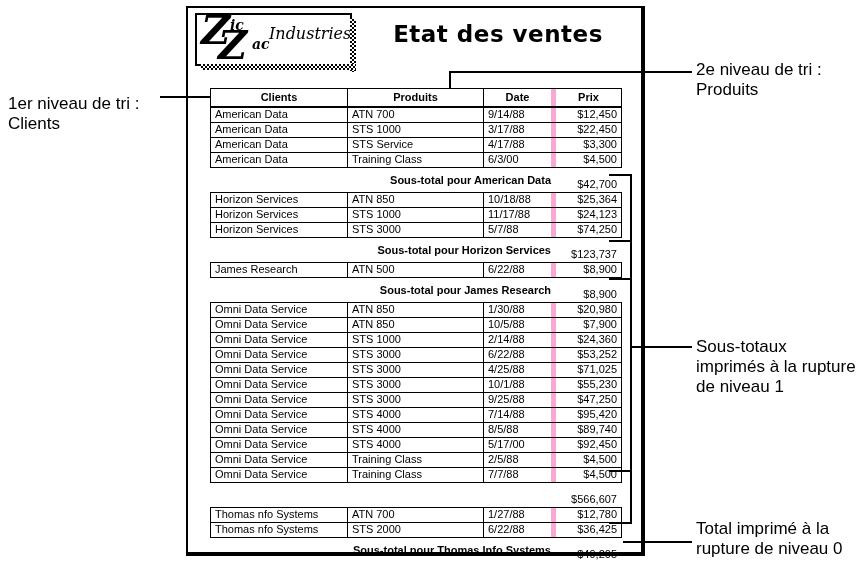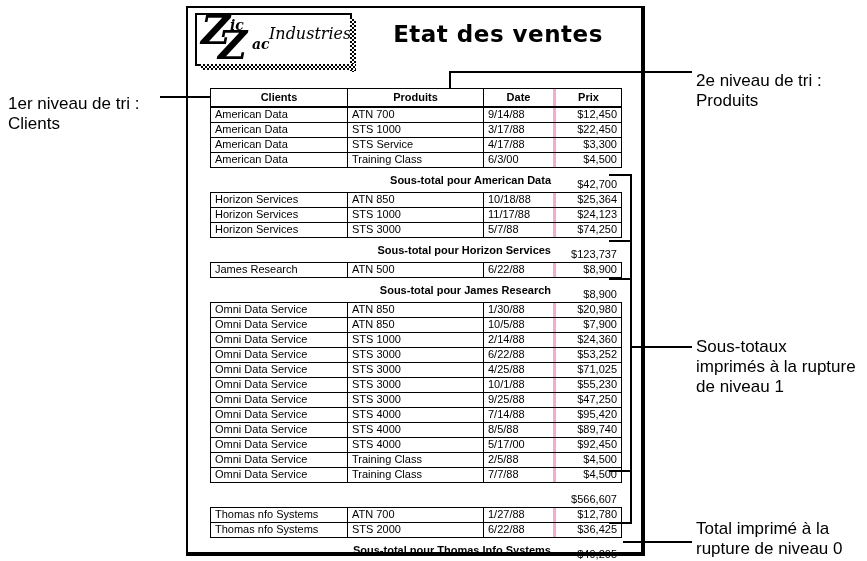--- a/index.html
+++ b/index.html
@@ -51,21 +51,21 @@
   }
   .trow { display:flex; height:14px; }
   .trow + .trow { border-top:1px solid #000; }
   .hrow { display:flex; height:17px; }
   .cell {
     box-sizing:border-box; font-size:11px; line-height:13px;
     padding:0 0 0 4px; white-space:nowrap; overflow:hidden;
   }
   .c0 { width:137px; border-right:1px solid #000; }
   .c1 { width:136px; border-right:1px solid #000; }
-  .c2 { width:72px;  border-right:3px solid #f9a8d4; }
+  .c2 { width:72px;  border-right:5px solid #f9a8d4; }
   .c3 { flex:1; text-align:right; padding-right:4px; }
   .hcell {
     font-weight:bold; font-size:11px; line-height:16px; text-align:center;
     padding:0; box-sizing:border-box;
   }
   .subtotal {
     height:24px; display:flex; align-items:center; justify-content:flex-end;
   }
   .sub-label { font-weight:bold; font-size:11px; white-space:nowrap; }
   .sub-value { width:66px; text-align:right; font-size:11px; padding-right:5px; white-space:nowrap;margin-top:8px; }
@@ -279,21 +279,21 @@
   <div class="line" style="left:609px; top:470px; width:23px;  height:2px;"></div>
   <div class="line" style="left:609px; top:522px; width:23px;  height:2px;"></div>
   <div class="line" style="left:630px; top:174px; width:2px;   height:350px;"></div>
   <div class="line" style="left:630px; top:346px; width:62px;  height:2px;"></div>
   <div class="line" style="left:623px; top:541px; width:69px;  height:2px;"></div>
 
   <div class="ann" style="left:8px; top:94px;">
     <div>1er niveau de tri :</div>
     <div>Clients</div>
   </div>
-  <div class="ann" style="left:696px; top:71px;">
+  <div class="ann" style="left:696px; top:60px;">
     <div>2e niveau de tri :</div>
     <div>Produits</div>
   </div>
   <div class="ann" style="left:696px; top:337px;">
     <div>Sous-totaux</div>
     <div>imprimés à la rupture</div>
     <div>de niveau 1</div>
   </div>
   <div class="ann" style="left:696px; top:519px;">
     <div>Total imprimé à la</div>

